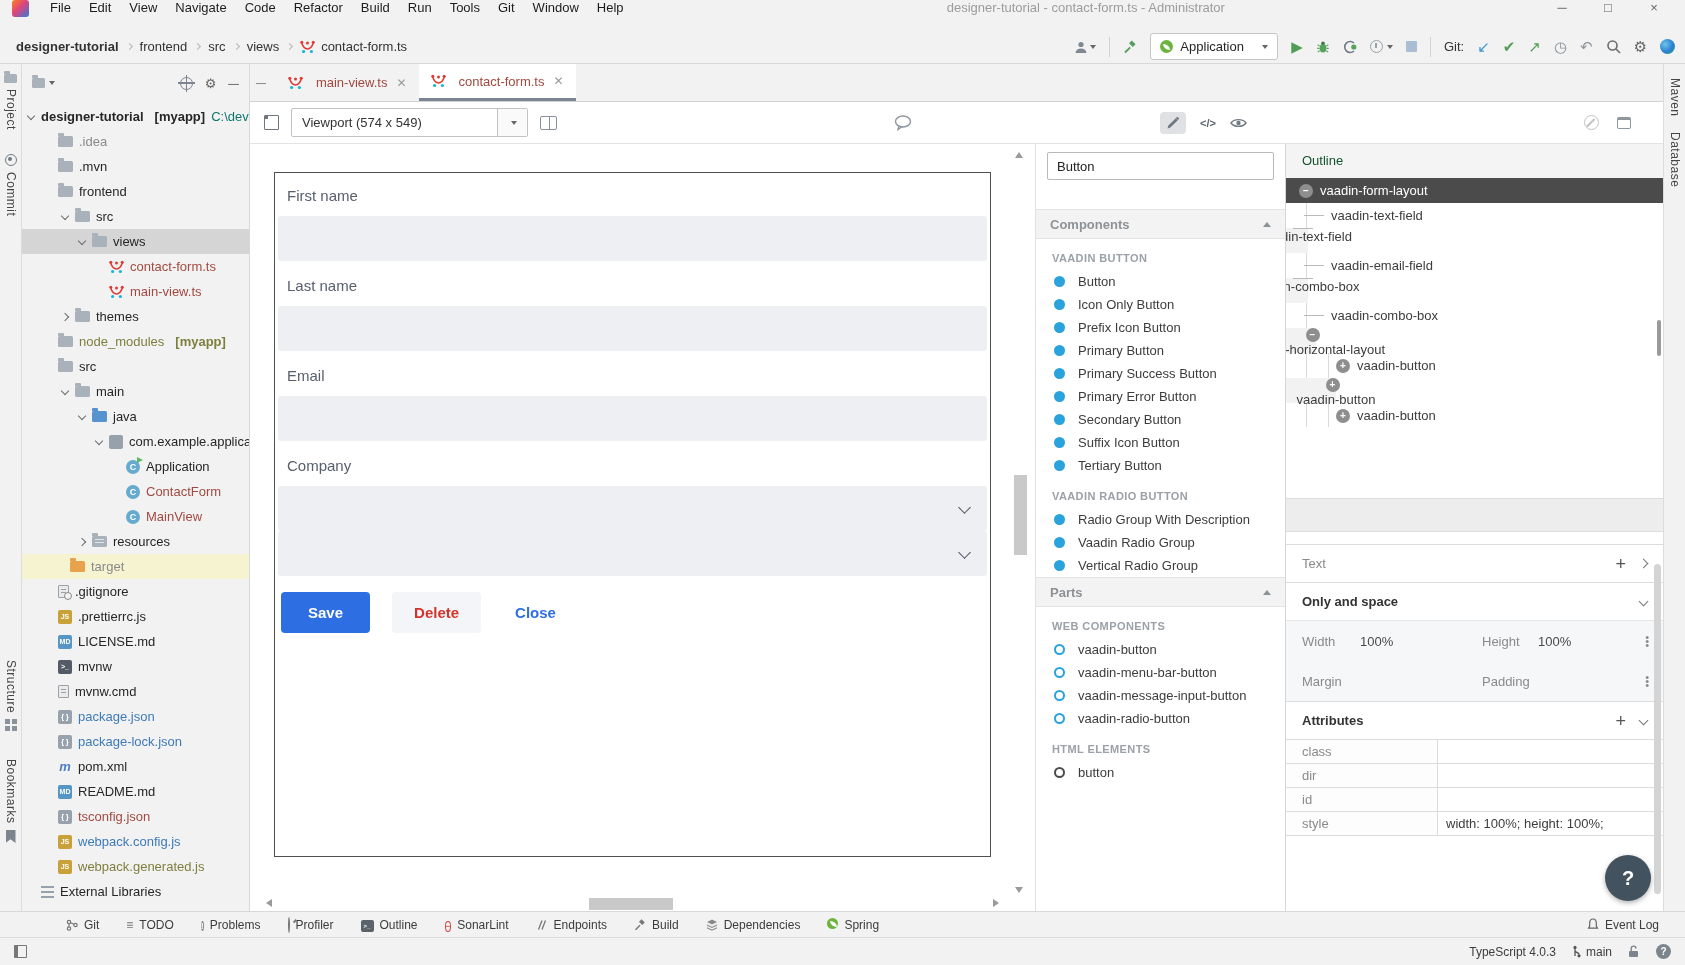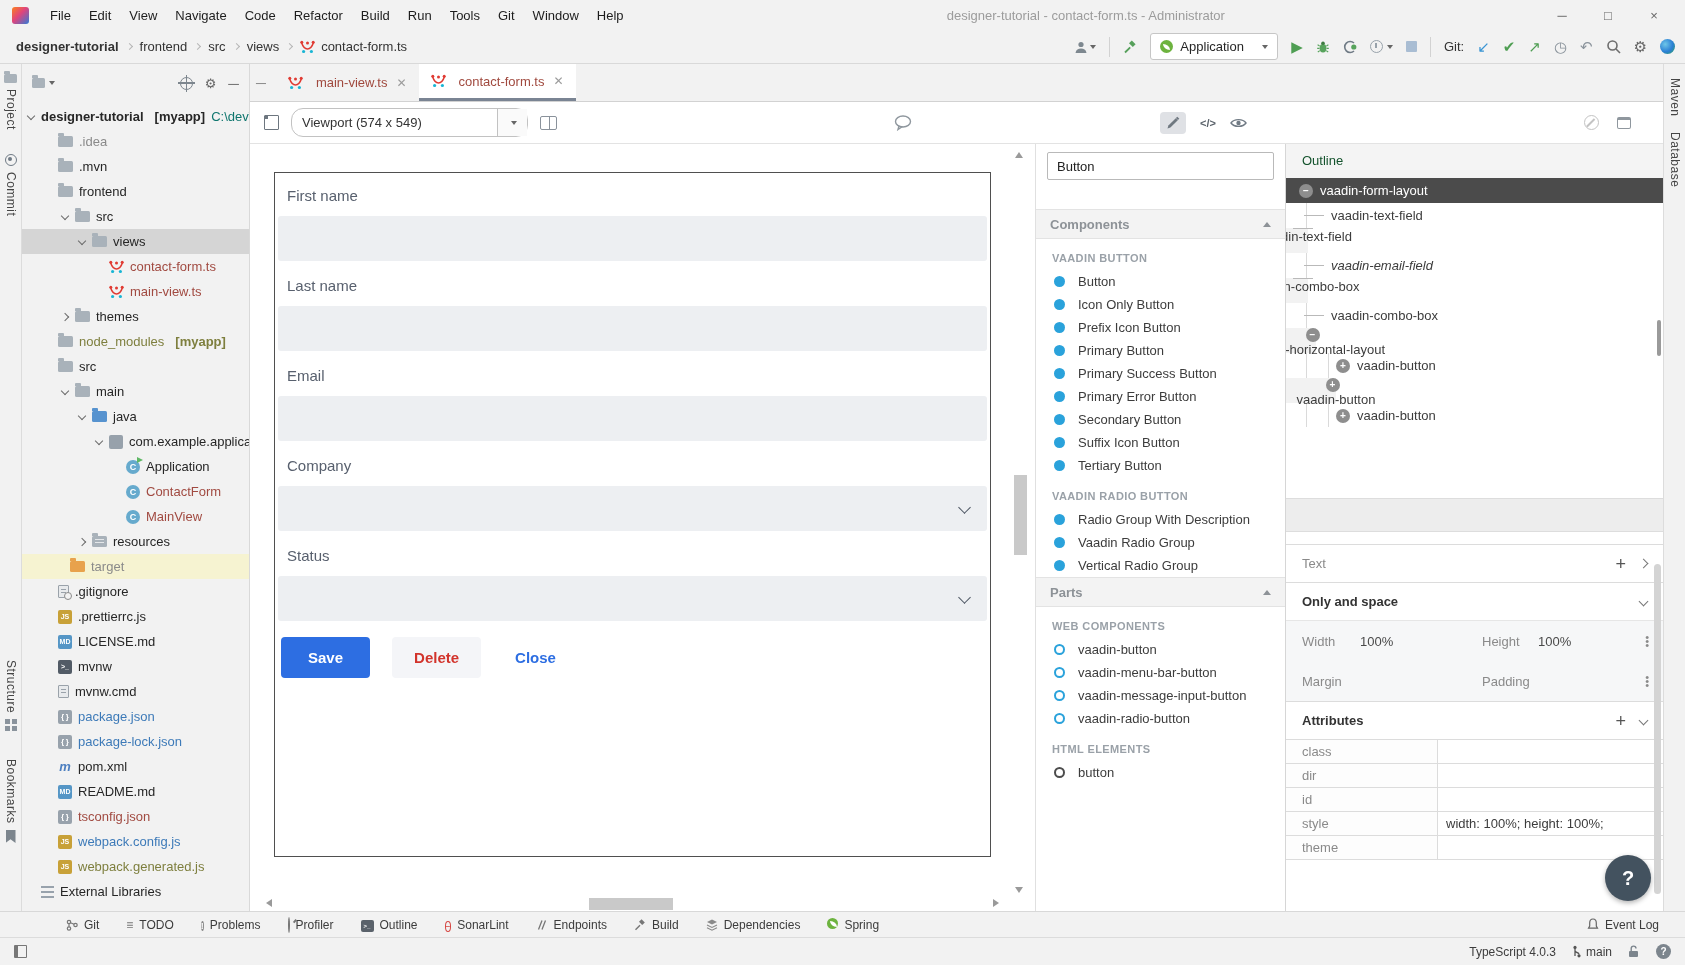--- a/index.html
+++ b/index.html
@@ -1,20 +1,20 @@
 <!DOCTYPE html>
 <html><head>
 <meta charset="utf-8">
 <style>
   * { margin:0; padding:0; box-sizing:border-box; }
   html,body { width:1685px; height:965px; overflow:hidden; font-family:"Liberation Sans", sans-serif; font-size:13px; color:#262626; background:#f2f2f2; }
   .window { display:flex; flex-direction:column; width:1685px; height:965px; }
 
   
-  .menubar { height:30px; background:#f2f2f2; display:flex; align-items:center; padding:0 8px; flex:0 0 auto; }
+  .menubar { height:30px; background:#f2f2f2; display:flex; padding:0 8px; flex:0 0 auto; }
   .logo { width:17px; height:17px; border-radius:3px; background:linear-gradient(135deg,#fc801d,#e0447c 45%,#2f7bd8); margin:0 12px 0 4px; flex:0 0 auto;}
   .menu-item { padding:0 9px; color:#1d1d1d; }
   .win-title { flex:1; text-align:center; color:#9c9c9c; white-space:nowrap; overflow:hidden;}
   .winbtns { display:flex; }
   .winbtn { width:46px; text-align:center; color:#666; font-size:13px;}
 
   
   .toolbar { height:34px; background:#f2f2f2; border-bottom:1px solid #d9d9d9; display:flex; align-items:center; padding:0 10px 0 16px; flex:0 0 auto; }
   .bc { display:flex; align-items:center; gap:8px; white-space:nowrap;}
   .bc .crumb { color:#333; }
@@ -96,21 +96,21 @@
   .center { flex:1; display:flex; flex-direction:column; min-width:0; background:#fff;}
   .tabs-row { height:38px; background:#f2f2f2; border-bottom:1px solid #d2d2d2; display:flex; align-items:stretch; flex:0 0 auto;}
   .tabs-minus { align-self:center; color:#8a8a8a; padding:0 10px 0 6px; font-size:14px;}
   .tab { display:flex; align-items:center; padding:0 12px; gap:7px; color:#a0493e; }
   .tab.active { background:#ffffff; border-bottom:3px solid #7a8493; }
   .tabx { color:#9a9a9a; font-size:12px; margin-left:2px;}
 
   .designer-toolbar { height:42px; background:#fff; border-bottom:1px solid #e3e3e3; display:flex; align-items:center; padding:0 14px; gap:12px; flex:0 0 auto;}
   .selic { width:15px; height:15px; border:1.5px solid #6d767f; border-radius:1px; background:
     linear-gradient(#6d767f 0 0) -2px -2px/5px 5px no-repeat; }
-  .vpcombo { height:29px; width:237px; border:1px solid #c2c2c2; border-radius:12px; display:flex; align-items:center; background:#fff;}
+  .vpcombo { height:29px; width:237px; border:1px solid #c2c2c2; border-radius:2px; display:flex; align-items:center; background:#fff;}
   .vpcombo .vptext { flex:1; padding:0 10px; color:#333;}
   .vpcombo .vparrow { width:30px; align-self:stretch; border-left:1px solid #c2c2c2; background:#fafafa; display:flex; align-items:center; justify-content:center;}
   .splitic { width:17px; height:14px; border:1.5px solid #8a929b; border-radius:2px; position:relative;}
   .splitic::before { content:""; position:absolute; top:0; bottom:0; left:50%; width:1.5px; background:#8a929b;}
   .bubble { margin-left:auto; }
   .tool-active { background:#dfe1e5; border-radius:4px; padding:4px 6px; display:inline-flex;}
   .codeic { font-size:11px; font-weight:bold; color:#5c646c; }
   .pencil-group { display:flex; align-items:center; gap:14px; margin-left:236px;}
   .right-icons { margin-left:auto; display:flex; align-items:center; gap:18px; padding-right:18px;}
   .noic { width:15px; height:15px; border:1.5px solid #c3c3c3; border-radius:50%; position:relative;}
@@ -671,21 +671,20 @@
                   <div class="flabel">Email</div>
                   <div class="bar"></div>
                 </div>
                 <div class="field">
                   <div class="flabel">Company</div>
                   <div class="bar">
                     <span class="selchev"></span>
                   </div>
                 </div>
                 <div class="field">
-                  <div class="flabel">Status</div>
                   <div class="bar">
                     <span class="selchev"></span>
                   </div>
                 </div>
               </div>
             <div class="btnrow">
                 <button class="vbtn primary" style="border:none;font-family:inherit;">Save</button>
                 <button class="vbtn danger" style="border:none;font-family:inherit;">Delete</button>
                 <button class="vbtn tertiary" style="border:none;font-family:inherit;">Close</button>
               </div>
@@ -790,21 +789,21 @@
                 <span>vaadin-form-layout</span>
               </div>
               <div class="onode" style="padding-left:18px;position:relative;">
                 <span class="odash"></span>
                 <span>vaadin-text-field</span>
               </div>
               <div class="onode stripe" style="padding-left:18px;position:relative;">
                 <span class="odash"></span>
                 <span>vaadin-text-field</span>
               </div>
-              <div class="onode" style="padding-left:18px;position:relative;font-style:italic;">
+              <div class="onode" style="padding-left:18px;position:relative;">
                 <span class="odash"></span>
                 <span>vaadin-email-field</span>
               </div>
               <div class="onode stripe" style="padding-left:18px;position:relative;">
                 <span class="odash"></span>
                 <span>vaadin-combo-box</span>
               </div>
               <div class="onode" style="padding-left:18px;position:relative;">
                 <span class="odash"></span>
                 <span>vaadin-combo-box</span>
@@ -872,24 +871,20 @@
                 <div class="attr-name">dir</div>
                 <div class="attr-val"></div>
               </div>
               <div class="attr-row">
                 <div class="attr-name">id</div>
                 <div class="attr-val"></div>
               </div>
               <div class="attr-row">
                 <div class="attr-name">style</div>
                 <div class="attr-val">width: 100%; height: 100%;</div>
-              </div>
-              <div class="attr-row">
-                <div class="attr-name">theme</div>
-                <div class="attr-val"></div>
               </div>
             </div>
 
           <span class="oscroll"></span>
           <span class="pscroll"></span>
           <div class="fab">?</div>
         </div>
       </div>
     </div>
 

